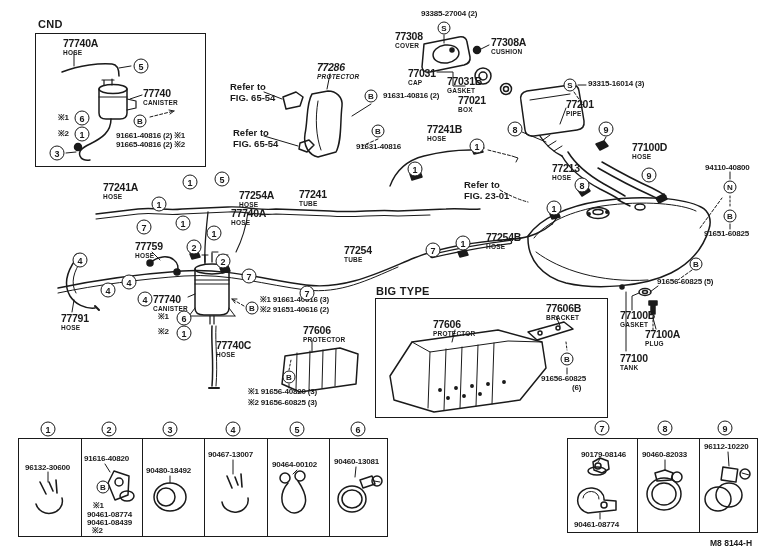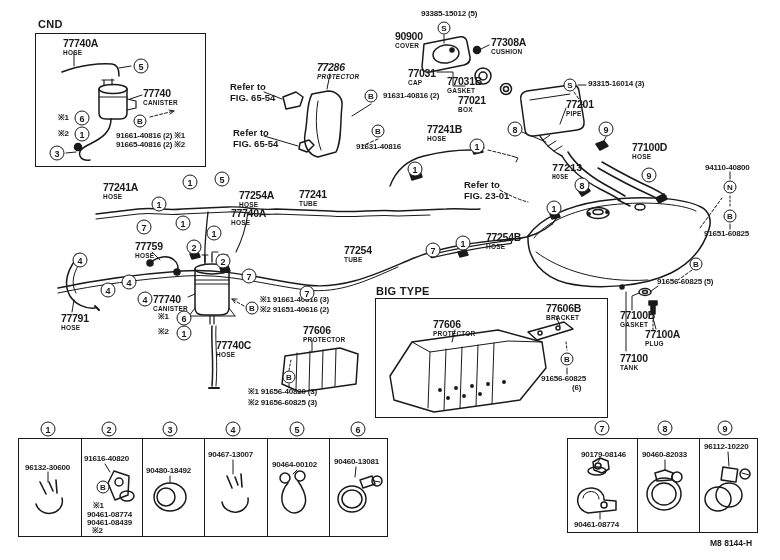--- a/index.html
+++ b/index.html
@@ -269,21 +269,21 @@
   <div id="labels-layer">
       <div class="plabel" style="left: 63px; top: 38px;">
         <div class="pcode">77740A</div>
         <div class="psub">HOSE</div>
       </div>
       <div class="plabel" style="left: 143px; top: 88px;">
         <div class="pcode">77740</div>
         <div class="psub">CANISTER</div>
       </div>
       <div class="plabel" style="left: 395px; top: 31px;">
-        <div class="pcode">90900</div>
+        <div class="pcode">77308</div>
         <div class="psub">COVER</div>
       </div>
       <div class="plabel" style="left: 491px; top: 37px;">
         <div class="pcode">77308A</div>
         <div class="psub">CUSHION</div>
       </div>
       <div class="plabel" style="left: 317px; top: 62px; font-style: italic;">
         <div class="pcode">77286</div>
         <div class="psub">PROTECTOR</div>
       </div>
@@ -304,21 +304,21 @@
         <div class="psub">PIPE</div>
       </div>
       <div class="plabel" style="left: 427px; top: 124px;">
         <div class="pcode">77241B</div>
         <div class="psub">HOSE</div>
       </div>
       <div class="plabel" style="left: 632px; top: 142px;">
         <div class="pcode">77100D</div>
         <div class="psub">HOSE</div>
       </div>
-      <div class="plabel" style="left: 552px; top: 163px; font-family: Liberation Mono, monospace;">
+      <div class="plabel" style="left: 552px; top: 163px;">
         <div class="pcode">77213</div>
         <div class="psub">HOSE</div>
       </div>
       <div class="plabel" style="left: 103px; top: 182px;">
         <div class="pcode">77241A</div>
         <div class="psub">HOSE</div>
       </div>
       <div class="plabel" style="left: 239px; top: 190px;">
         <div class="pcode">77254A</div>
         <div class="psub">HOSE</div>
@@ -374,21 +374,21 @@
       <div class="plabel" style="left: 645px; top: 329px;">
         <div class="pcode">77100A</div>
         <div class="psub">PLUG</div>
       </div>
       <div class="plabel" style="left: 620px; top: 353px;">
         <div class="pcode">77100</div>
         <div class="psub">TANK</div>
       </div>
     </div>
   <div id="numbers-layer">
-      <div class="pnum" style="left: 421px; top: 10px;">93385-15012 (5)</div>
+      <div class="pnum" style="left: 421px; top: 10px;">93385-27004 (2)</div>
       <div class="pnum" style="left: 383px; top: 92px;">91631-40816 (2)</div>
       <div class="pnum" style="left: 356px; top: 143px;">91631-40816</div>
       <div class="pnum" style="left: 588px; top: 80px;">93315-16014 (3)</div>
       <div class="pnum" style="left: 705px; top: 164px;">94110-40800</div>
       <div class="pnum" style="left: 704px; top: 230px;">91651-60825</div>
       <div class="pnum" style="left: 657px; top: 278px;">91656-60825 (5)</div>
       <div class="pnum" style="left: 116px; top: 132px; text-align: right;">91661-40816 (2) ※1</div>
       <div class="pnum" style="left: 116px; top: 141px;">91665-40816 (2) ※2</div>
       <div class="pnum" style="left: 58px; top: 114px;">※1</div>
       <div class="pnum" style="left: 58px; top: 130px;">※2</div>

